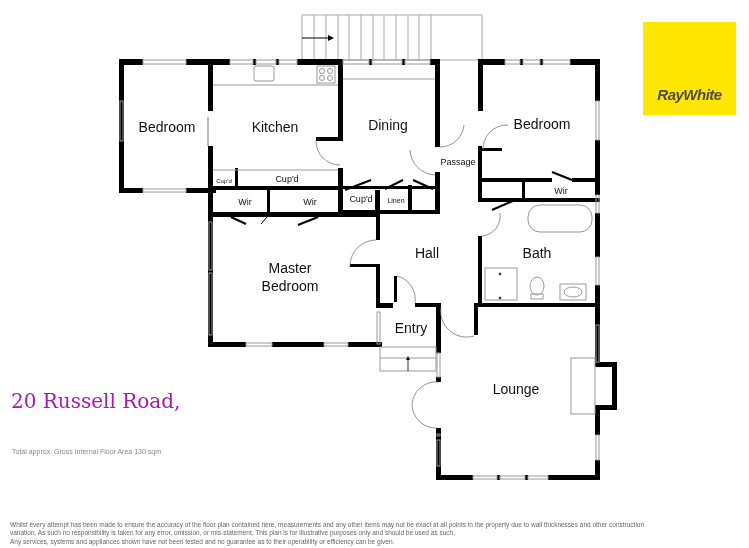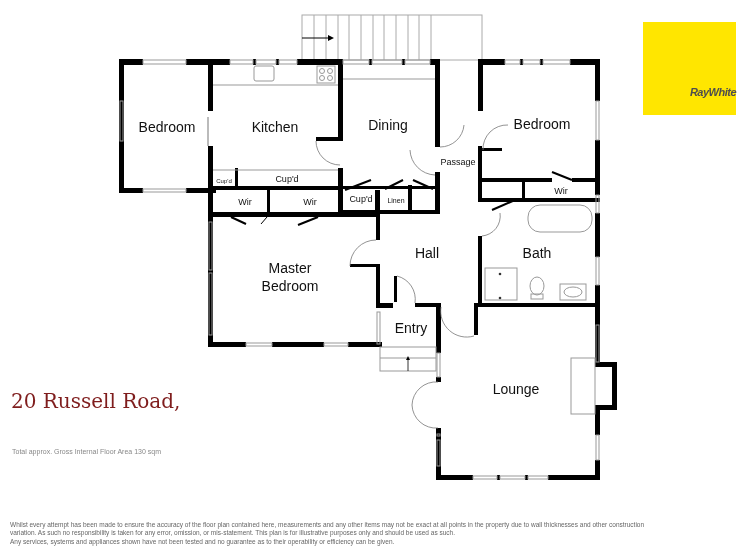--- a/index.html
+++ b/index.html
@@ -1,21 +1,21 @@
 <!DOCTYPE html>
 <html><head>
   <meta charset="utf-8">
   <style>
     html, body { margin:0; padding:0; background:#ffffff; }
     body { width:749px; height:548px; position:relative; overflow:hidden; font-family:"Liberation Sans", sans-serif; }
     #plan { position:absolute; left:0; top:0; width:749px; height:548px; }
     .room-label { font-family:"Liberation Sans", sans-serif; fill:#111; }
     .logo { position:absolute; left:643px; top:22px; width:93px; height:93px; background:#ffe600; }
-    .logo-text { position:absolute; left:0; right:0; top:64px; text-align:right; font-family:"Liberation Sans", sans-serif; font-weight:bold; font-style:italic; font-size:11px; color:#4d4d4f; letter-spacing:-0.5px; }
-    .address { position:absolute; left:11px; top:388px; font-family:"DejaVu Serif", serif; color:#7f1d1d; font-size:20px; line-height:26px; }
+    .logo-text { position:absolute; left:0; right:0; top:64px; text-align:center; font-family:"Liberation Sans", sans-serif; font-weight:bold; font-style:italic; font-size:15px; color:#4d4d4f; letter-spacing:-0.5px; }
+    .address { position:absolute; left:11px; top:388px; font-family:"DejaVu Serif", serif; color:#a21caf; font-size:20px; line-height:26px; }
     .area { position:absolute; left:12px; top:448px; font-family:"Liberation Sans", sans-serif; color:#888; font-size:7px; }
     .disclaimer { position:absolute; left:10px; top:521px; width:735px; font-family:"Liberation Sans", sans-serif; color:#666; font-size:6.5px; line-height:8.3px; }
   </style>
 </head>
 <body>
 
 <svg id="plan" viewBox="0 0 749 548" xmlns="http://www.w3.org/2000/svg">
 
   <g stroke="#aaa" stroke-width="1" fill="none">
     <rect x="302" y="15" width="180" height="45"></rect>

